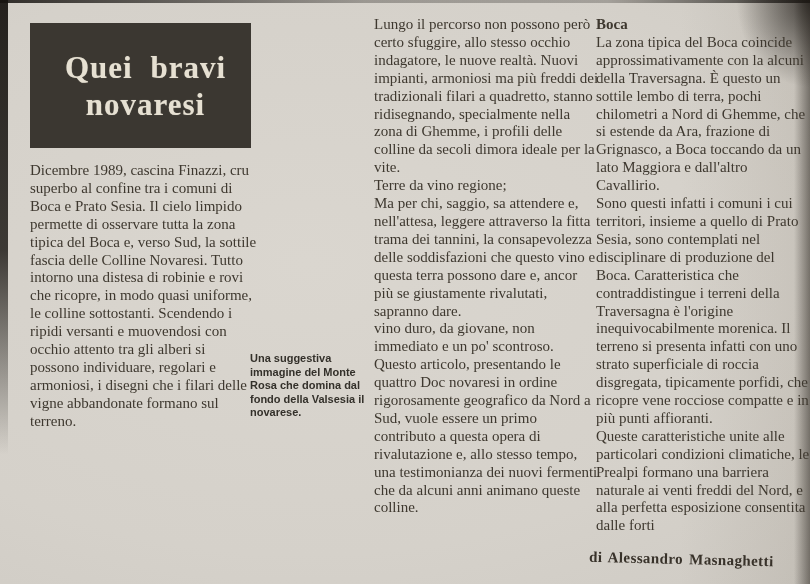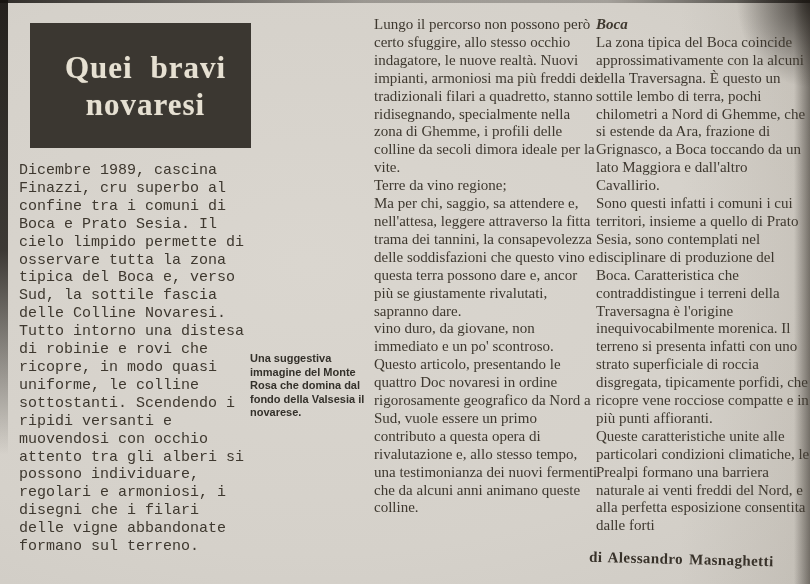--- a/index.html
+++ b/index.html
@@ -50,24 +50,24 @@
     font-weight: bold;
     font-size: 31px;
     line-height: 37px;
     letter-spacing: 1px;
     word-spacing: 9px;
     text-shadow: 0 0 1px rgba(230,224,210,0.4);
   }
   
   .col { position: absolute; font-size: 15px; line-height: 17.9px; text-align: left; }
   .col p { margin: 0; }
-  .col-left   { left: 19px;  top: 162px; width: 228px; font-family: Liberation Mono, monospace; }
+  .col-left   { left: 30px;  top: 162px; width: 228px; }
   .col-middle { left: 374px; top: 16px;  width: 226px; }
   .col-right  { left: 596px; top: 16px;  width: 214px; }
-  .heading { font-weight: bold; margin: 0; font-style: italic; }
+  .heading { font-weight: bold; margin: 0; }
   
   .caption {
     position: absolute; left: 250px; top: 352px; width: 124px;
     font-family: "Liberation Sans", sans-serif;
     font-weight: bold;
     font-size: 11px;
     line-height: 13.5px;
     text-align: left;
     color: #33302a;
   }

